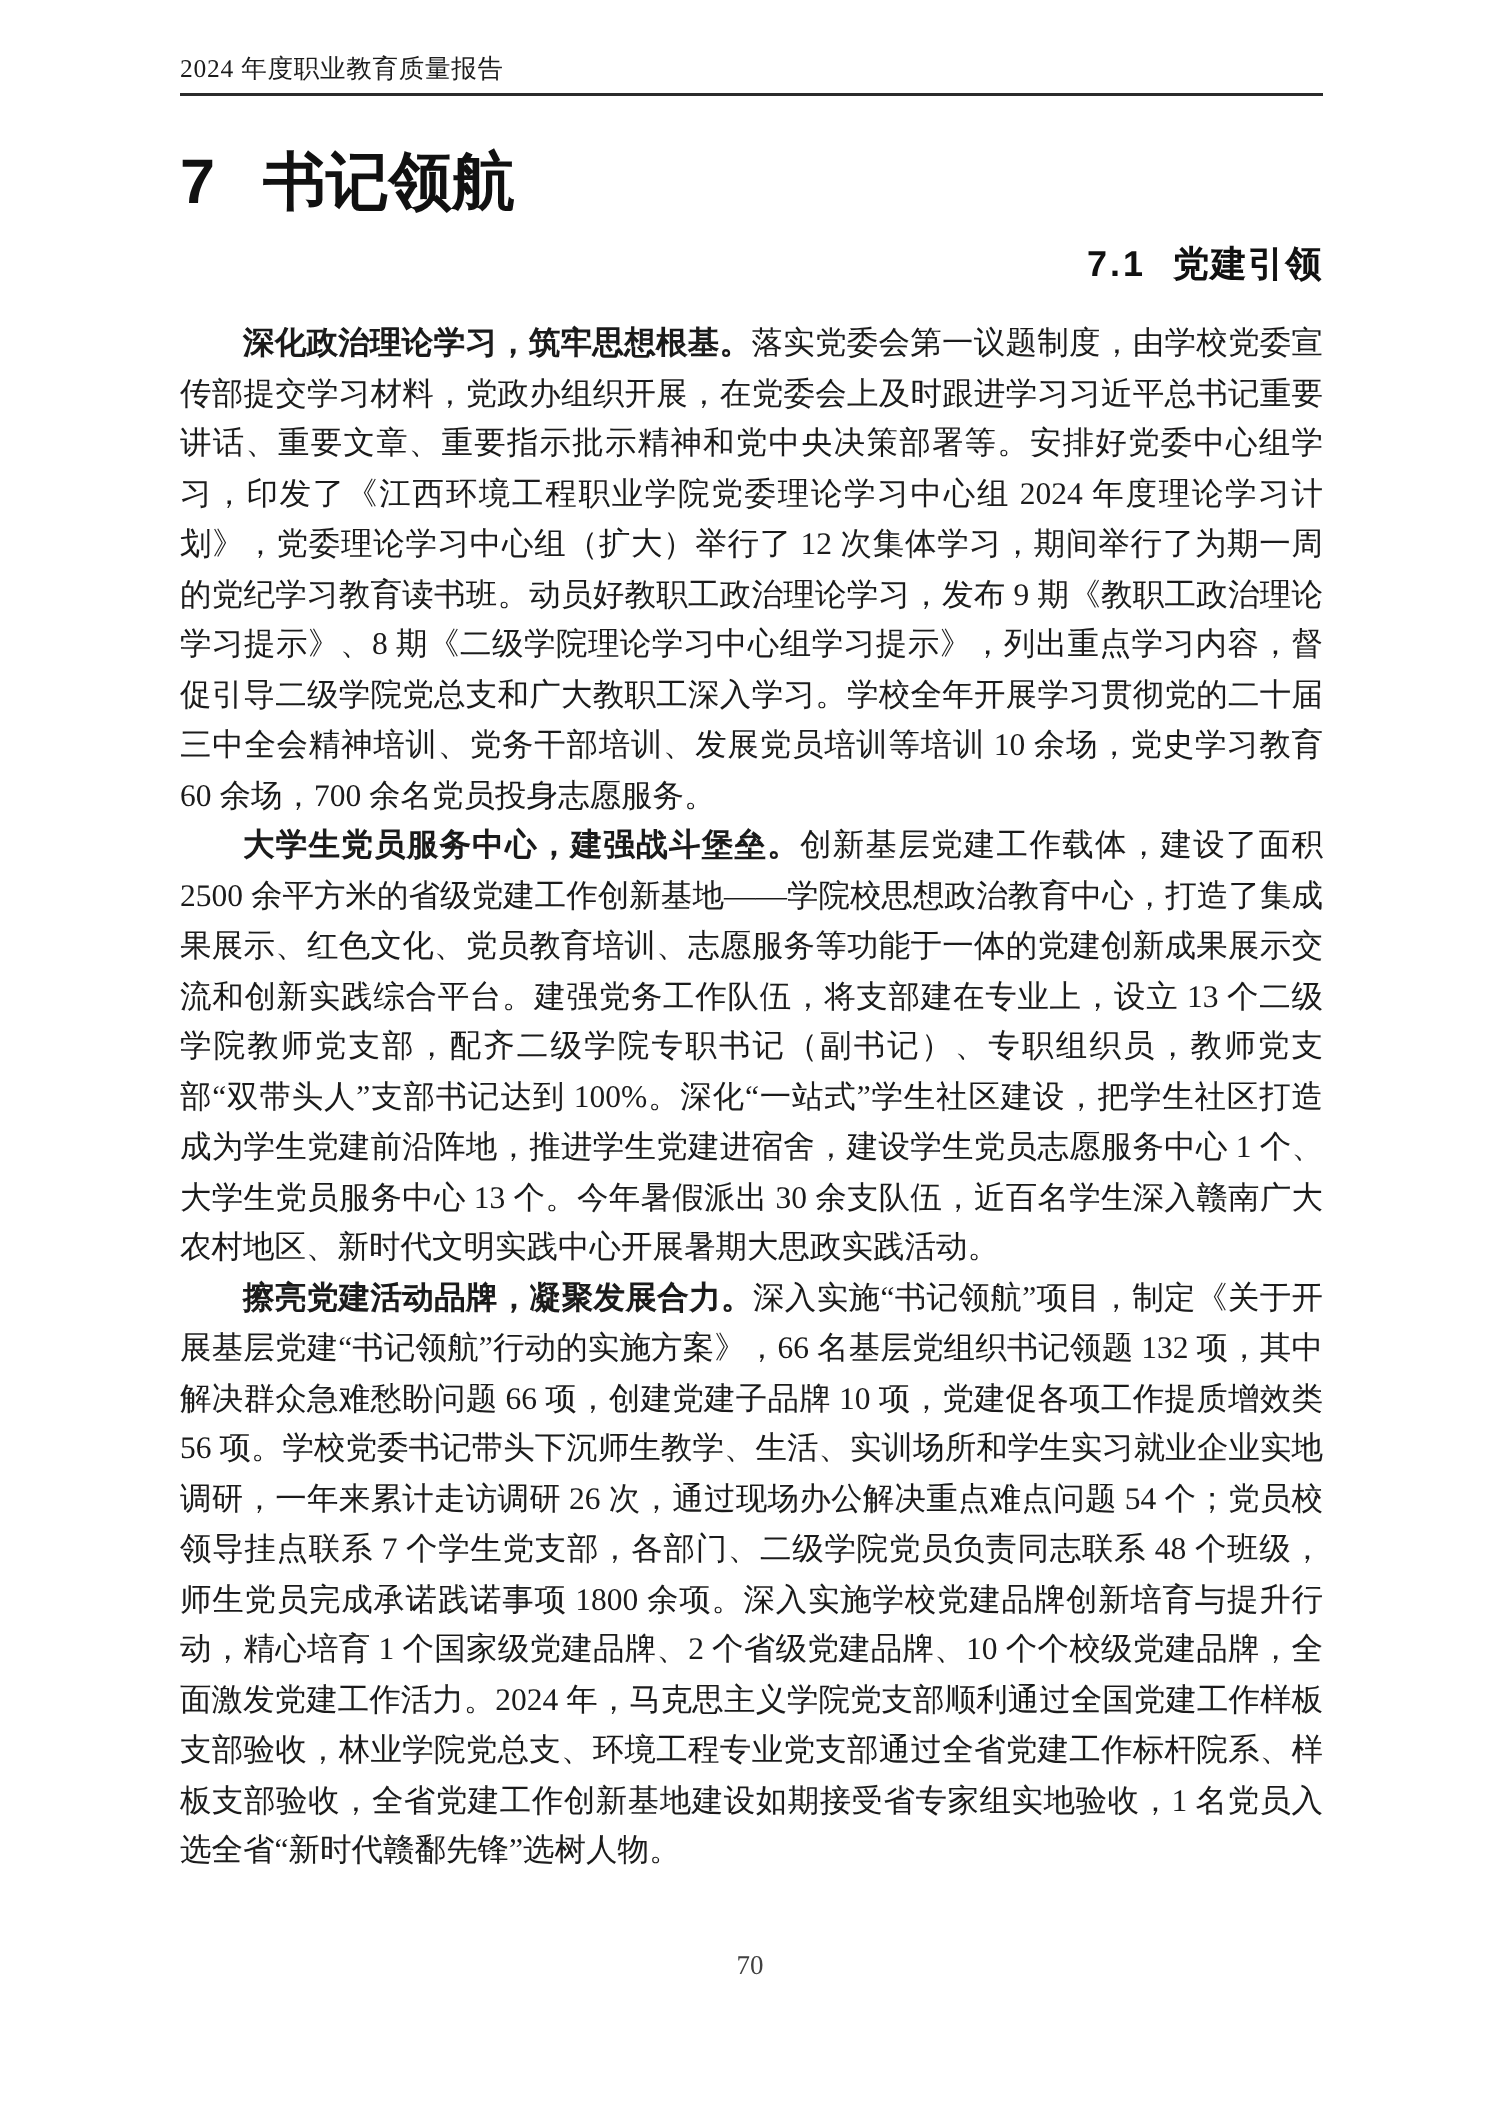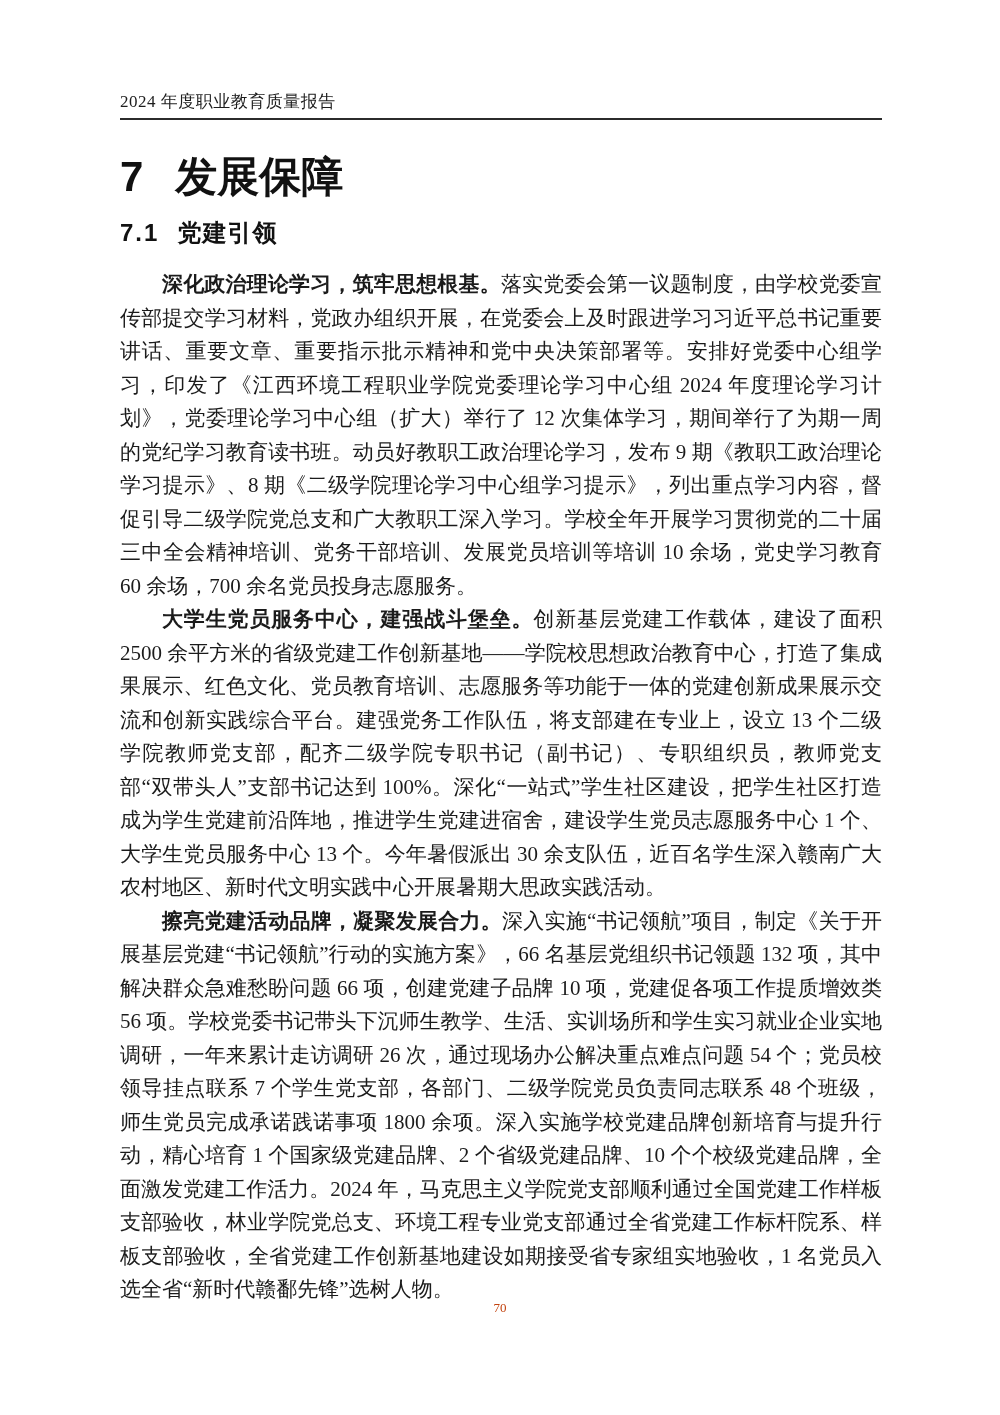--- a/index.html
+++ b/index.html
@@ -13,21 +13,21 @@
     position: relative;
     width: 1000px;
     height: 1415px;
     background: #ffffff;
     overflow: hidden;
   }
   .content {
     padding: 0 118px 0 120px;
   }
   .header-row {
-    padding-top: 92px;
+    padding-top: 36px;
   }
   .header-inner {
     border-bottom: 2px solid #2b2b2b;
     padding-bottom: 6px;
   }
   .header-title {
     font-size: 17px;
     line-height: 1.2;
     color: #1c1c1c;
     letter-spacing: 0.5px;
@@ -45,20 +45,21 @@
     margin-right: 32px;
   }
   .section-heading {
     margin-top: 18px;
     font-family: "Liberation Sans", "DejaVu Sans", sans-serif;
     font-weight: bold;
     font-size: 24px;
     line-height: 1.2;
     color: #111111;
     letter-spacing: 1px;
+    text-align: right;
   }
   .section-heading .section-number {
     display: inline-block;
     margin-right: 18px;
     letter-spacing: 2px;
   }
   .body-text {
     margin-top: 21px;
   }
   .body-text p {
@@ -71,38 +72,38 @@
   }
   .body-text p .lead {
     font-weight: bold;
   }
   .page-number {
     position: absolute;
     top: 1300px;
     left: 0;
     width: 100%;
     text-align: center;
-    font-size: 13px;
-    color: #c2410c;
+    font-size: 18px;
+    color: #404040;
   }
 </style>
 </head>
 <body>
 
 <div class="page">
   <div class="content">
 
     <div class="header-row">
       <div class="header-inner">
         <span class="header-title">2024 年度职业教育质量报告</span>
       </div>
     </div>
 
     <div class="chapter-heading">
-      <span class="chapter-number">7</span><span>发展保障</span>
+      <span class="chapter-number">7</span><span>书记领航</span>
     </div>
 
     <div class="section-heading">
       <span class="section-number">7.1</span><span>党建引领</span>
     </div>
 
     <div class="body-text">
       <p><span class="lead">深化政治理论学习，筑牢思想根基。</span><span>落实党委会第一议题制度，由学校党委宣传部提交学习材料，党政办组织开展，在党委会上及时跟进学习习近平总书记重要讲话、重要文章、重要指示批示精神和党中央决策部署等。安排好党委中心组学习，印发了《江西环境工程职业学院党委理论学习中心组 2024 年度理论学习计划》，党委理论学习中心组（扩大）举行了 12 次集体学习，期间举行了为期一周的党纪学习教育读书班。动员好教职工政治理论学习，发布 9 期《教职工政治理论学习提示》、8 期《二级学院理论学习中心组学习提示》，列出重点学习内容，督促引导二级学院党总支和广大教职工深入学习。学校全年开展学习贯彻党的二十届三中全会精神培训、党务干部培训、发展党员培训等培训 10 余场，党史学习教育 60 余场，700 余名党员投身志愿服务。</span></p>
 
       <p><span class="lead">大学生党员服务中心，建强战斗堡垒。</span><span>创新基层党建工作载体，建设了面积 2500 余平方米的省级党建工作创新基地——学院校思想政治教育中心，打造了集成果展示、红色文化、党员教育培训、志愿服务等功能于一体的党建创新成果展示交流和创新实践综合平台。建强党务工作队伍，将支部建在专业上，设立 13 个二级学院教师党支部，配齐二级学院专职书记（副书记）、专职组织员，教师党支部“双带头人”支部书记达到 100%。深化“一站式”学生社区建设，把学生社区打造成为学生党建前沿阵地，推进学生党建进宿舍，建设学生党员志愿服务中心 1 个、大学生党员服务中心 13 个。今年暑假派出 30 余支队伍，近百名学生深入赣南广大农村地区、新时代文明实践中心开展暑期大思政实践活动。</span></p>

